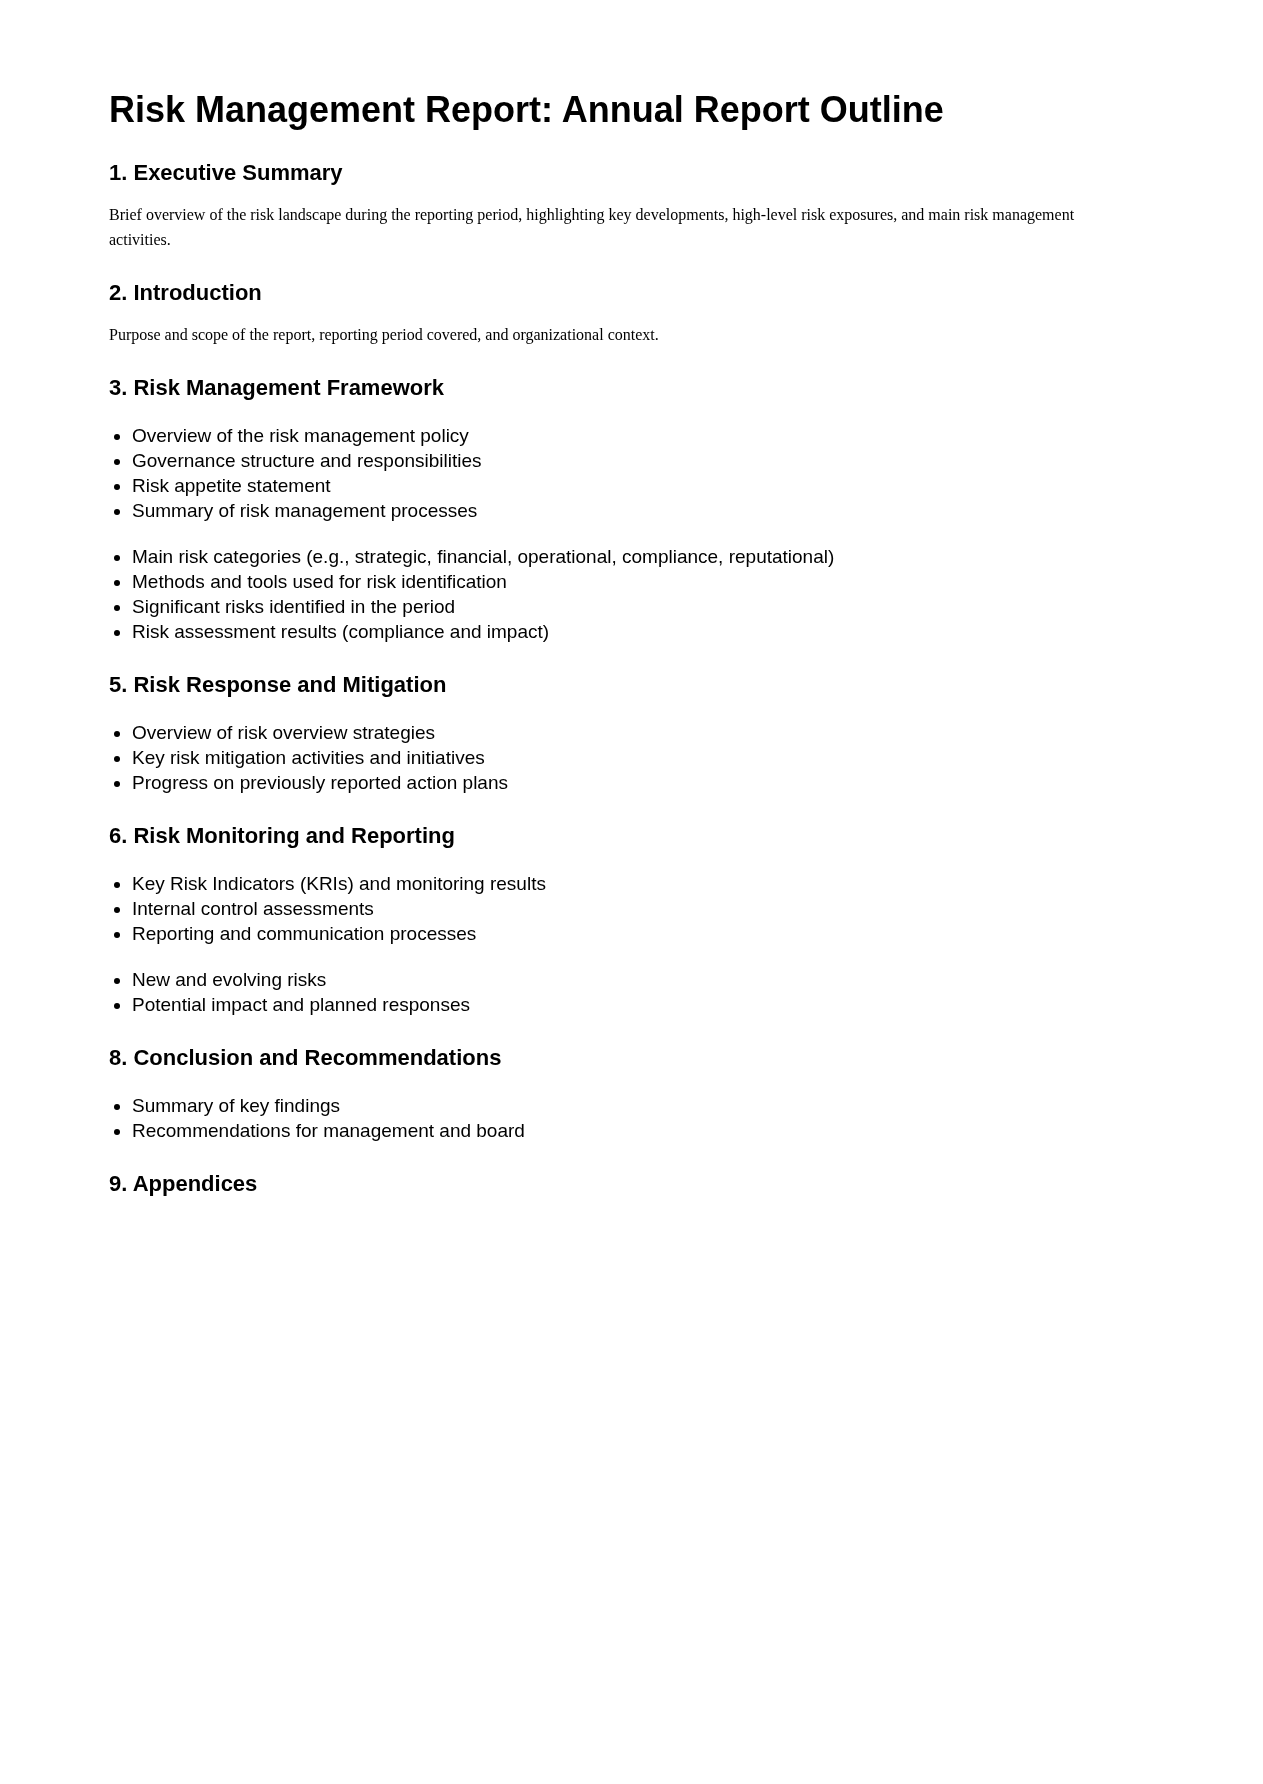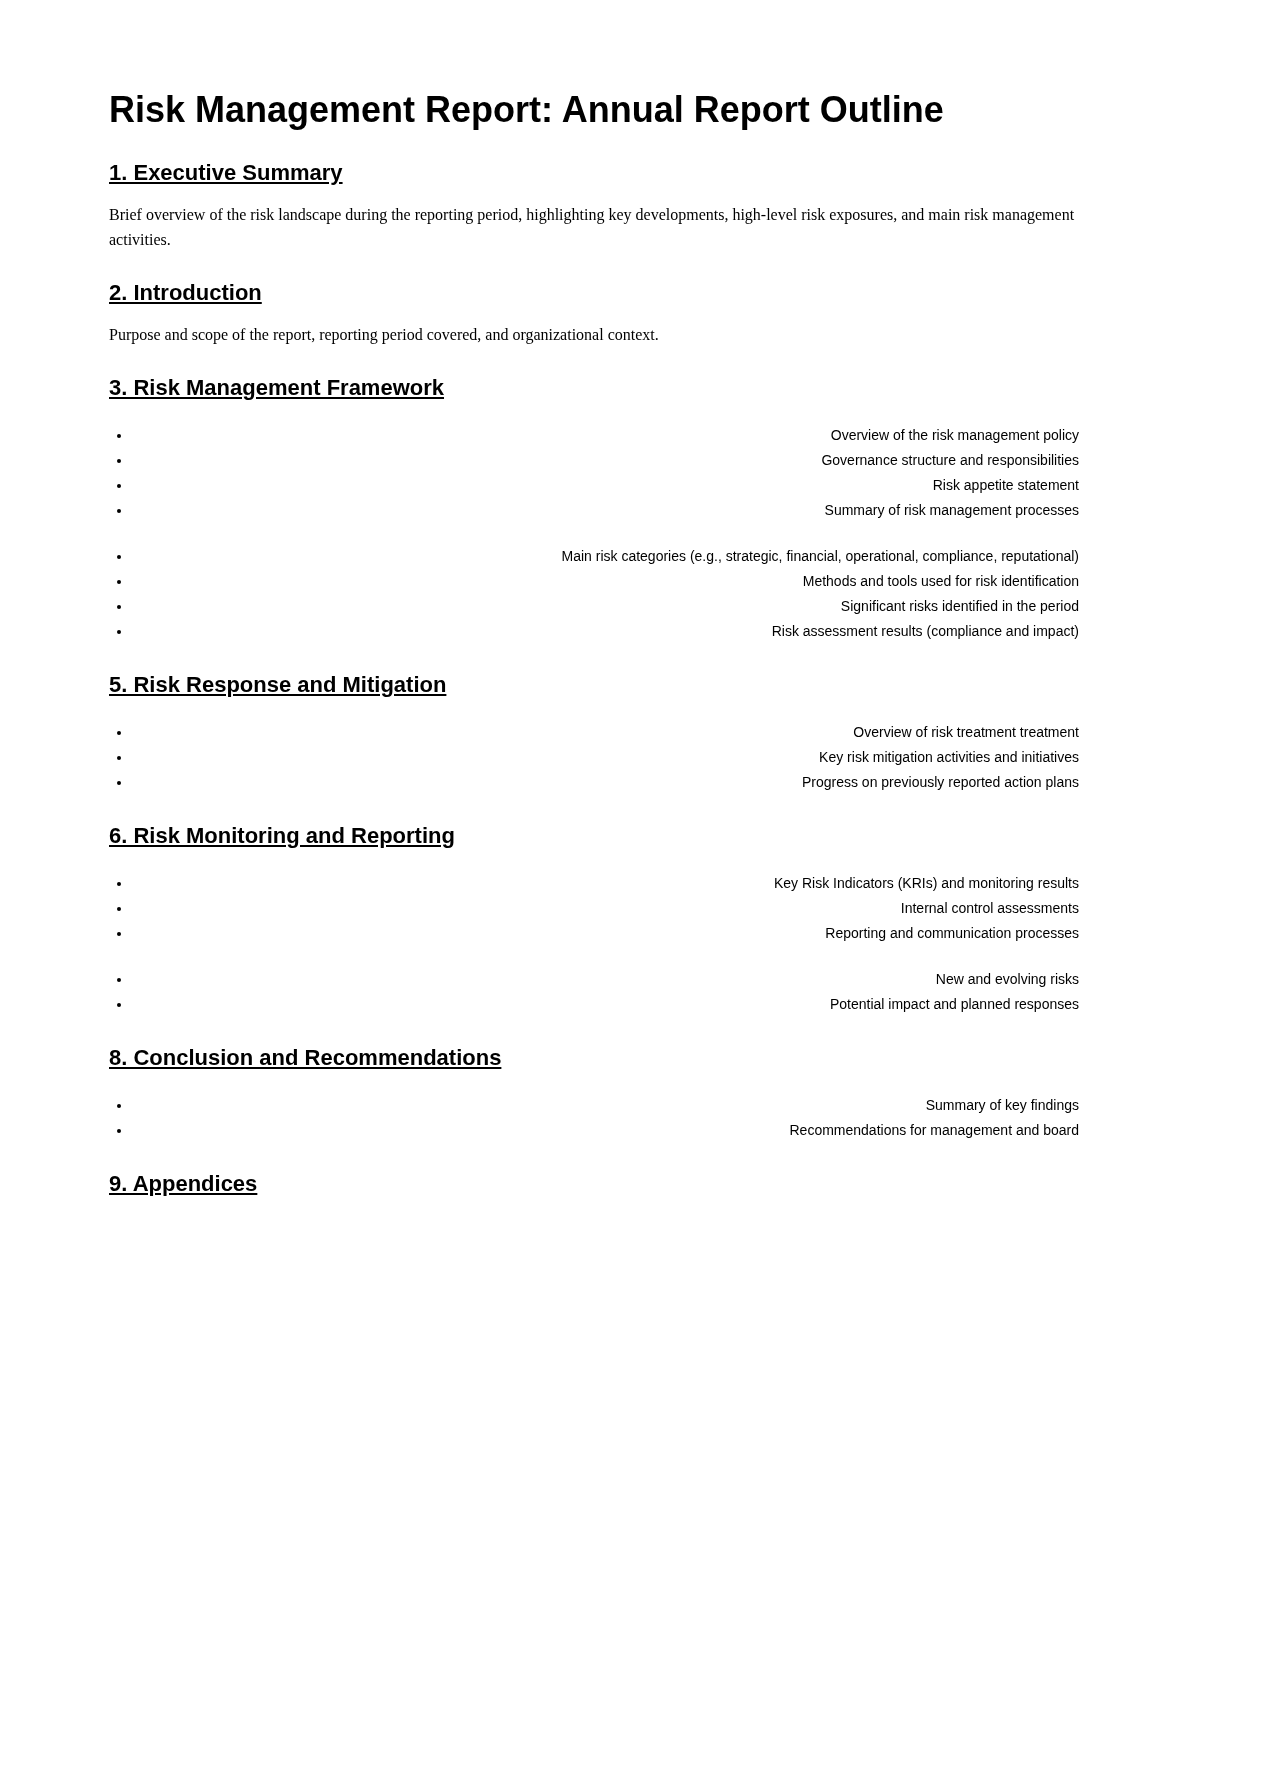--- a/index.html
+++ b/index.html
@@ -23,37 +23,35 @@
     font-size: 36px;
     line-height: 44px;
     font-weight: 700;
     margin: 0;
   }
   .sec-heading {
     font-size: 22px;
     line-height: 28px;
     font-weight: 700;
     margin: 27px 0 15px 0;
-    text-decoration: underline;
   }
   .sec-paragraph {
     font-size: 16px;
     line-height: 25px;
     margin: 0 0 15px 0;
     font-family: Liberation Serif, serif;
   }
   .sec-list {
     margin: 21px 0 15px 0;
     padding-left: 23px;
     list-style: disc outside;
   }
   .sec-list li {
-    font-size: 14px;
+    font-size: 19px;
     line-height: 25px;
-    text-align: right;
   }
 </style>
 </head>
 <body>
 
 <div class="screen">
   <div class="doc">
     <h1 class="doc-title">Risk Management Report: Annual Report Outline</h1>
     <div id="sections">
         <h2 class="sec-heading">1. Executive Summary</h2>
@@ -68,21 +66,21 @@
           <li>Summary of risk management processes</li>
         </ul>
         <ul class="sec-list">
           <li>Main risk categories (e.g., strategic, financial, operational, compliance, reputational)</li>
           <li>Methods and tools used for risk identification</li>
           <li>Significant risks identified in the period</li>
           <li>Risk assessment results (compliance and impact)</li>
         </ul>
         <h2 class="sec-heading">5. Risk Response and Mitigation</h2>
         <ul class="sec-list">
-          <li>Overview of risk treatment treatment</li>
+          <li>Overview of risk overview strategies</li>
           <li>Key risk mitigation activities and initiatives</li>
           <li>Progress on previously reported action plans</li>
         </ul>
         <h2 class="sec-heading">6. Risk Monitoring and Reporting</h2>
         <ul class="sec-list">
           <li>Key Risk Indicators (KRIs) and monitoring results</li>
           <li>Internal control assessments</li>
           <li>Reporting and communication processes</li>
         </ul>
         <ul class="sec-list">

